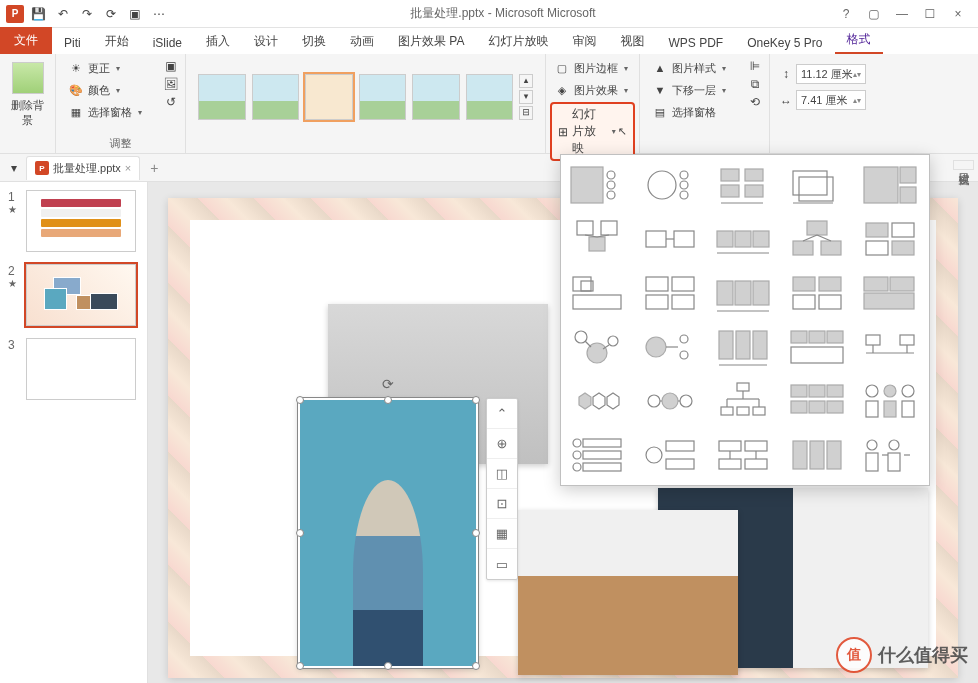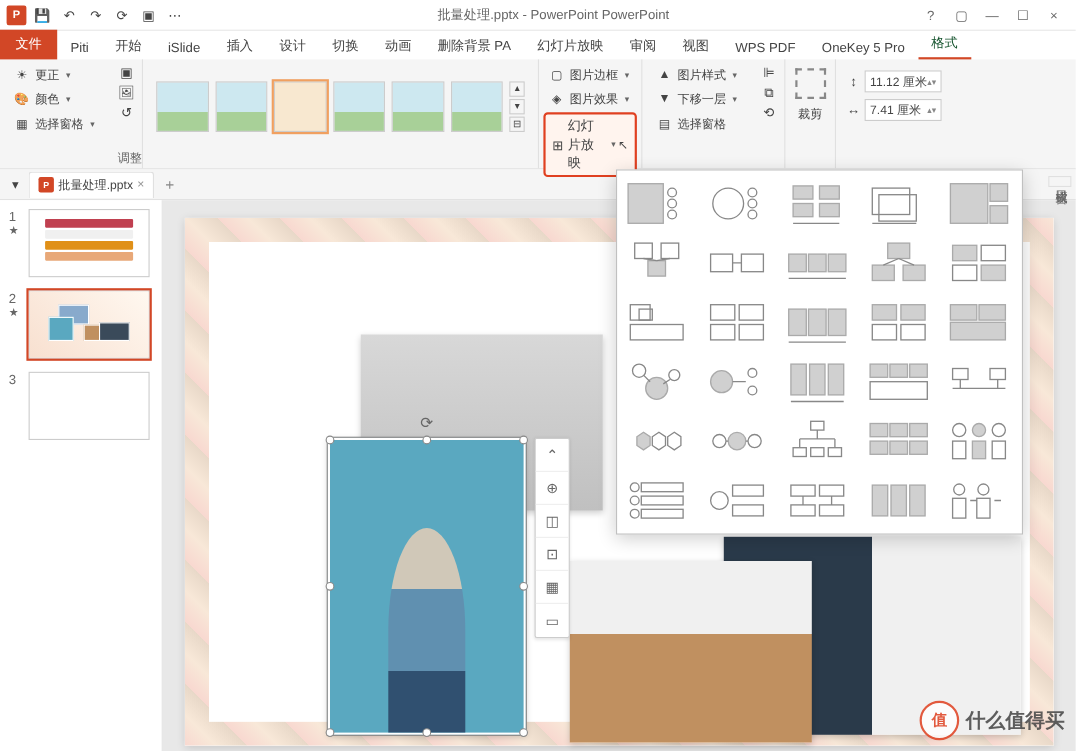--- a/index.html
+++ b/index.html
@@ -11,26 +11,26 @@
 .qat-btn { width: 22px; height: 22px; display: flex; align-items: center; justify-content: center; cursor: pointer; border-radius: 2px; }
 .pp-icon { width: 18px; height: 18px; background: #d24726; color: #fff; font-size: 10px; font-weight: bold; display: flex; align-items: center; justify-content: center; border-radius: 2px; }
 .title-txt { flex: 1; text-align: center; font-size: 12px; color: #666; }
 .win-ctrl { display: flex; gap: 8px; align-items: center; padding-right: 6px; }
 .win-ctrl span { width: 20px; text-align: center; color: #666; cursor: pointer; }
 
 
 .tabs { height: 26px; display: flex; align-items: flex-end; background: #fff; }
 .tab { padding: 4px 12px; font-size: 12px; color: #444; cursor: pointer; }
 .tab.file { background: #d24726; color: #fff; padding: 5px 14px; }
-.tab.active { color: #14532d; border-bottom: 2px solid #d24726; font-family: Liberation Mono, monospace; }
+.tab.active { color: #4c1d95; border-bottom: 2px solid #d24726; font-family: Liberation Mono, monospace; }
 
 
 .ribbon { height: 100px; background: #f5f5f5; border-bottom: 1px solid #e0e0e0; display: flex; }
 .group { border-right: 1px solid #e0e0e0; padding: 4px 8px; display: flex; flex-direction: column; position: relative; }
-.group-label { position: absolute; bottom: 2px; left: 0; right: 0; text-align: right; font-size: 11px; color: #666; }
+.group-label { position: absolute; bottom: 2px; left: 0; right: 0; text-align: center; font-size: 11px; color: #666; }
 .rbg-btn { display: flex; align-items: center; gap: 4px; padding: 2px 4px; font-size: 11px; color: #444; cursor: pointer; white-space: nowrap; }
 .icon-sm { width: 16px; height: 16px; display: inline-flex; align-items: center; justify-content: center; }
 
 
 .styles-gallery { display: flex; gap: 6px; padding: 4px; height: 78px; align-items: center; }
 .style-thumb { width: 48px; height: 46px; border: 1px solid #ccc; background: linear-gradient(#cde8f0 60%, #a8d098 60%); cursor: pointer; }
 .style-thumb.sel { outline: 2px solid #f0a060; background: #f8e8d0; }
 
 
 .rbg-col { display: flex; flex-direction: column; gap: 2px; }
@@ -106,49 +106,55 @@
     <div class="qat-btn">
         <div class="pp-icon">P</div>
       </div>
     <div class="qat-btn">💾</div>
     <div class="qat-btn">↶</div>
     <div class="qat-btn">↷</div>
     <div class="qat-btn">⟳</div>
     <div class="qat-btn">▣</div>
     <div class="qat-btn">⋯</div>
   </div>
-  <div class="title-txt">批量处理.pptx - PowerPoint PowerPoint</div>
+  <div class="title-txt">批量处理.pptx - Microsoft Microsoft</div>
   <div class="win-ctrl">
     <span>?</span>
     <span>▢</span>
     <span>—</span>
     <span>☐</span>
     <span>×</span>
   </div>
 </div>
 
 <div class="tabs">
   <div class="tab file">文件</div>
   <div class="tab">Piti</div>
   <div class="tab">开始</div>
   <div class="tab">iSlide</div>
   <div class="tab">插入</div>
   <div class="tab">设计</div>
   <div class="tab">切换</div>
   <div class="tab">动画</div>
-  <div class="tab">删除背景 PA</div>
+  <div class="tab">图片效果 PA</div>
   <div class="tab">幻灯片放映</div>
   <div class="tab">审阅</div>
   <div class="tab">视图</div>
   <div class="tab">WPS PDF</div>
   <div class="tab">OneKey 5 Pro</div>
   <div class="tab active">格式</div>
 </div>
 
 <div class="ribbon">
+  <div class="group" style="width:56px">
+    <div style="text-align:center;padding-top:4px">
+      <div style="width:32px;height:32px;margin:0 auto;background:linear-gradient(#c8e8a8,#a0d078);border:1px solid #ccc"></div>
+      <div style="font-size:11px;margin-top:4px">删除背景</div>
+    </div>
+  </div>
   <div class="group" style="width:130px">
     <div class="rbg-col">
       <div class="rbg-btn">
           <span class="icon-sm">☀</span>
           <span>更正</span>
           <span class="dropdown-arrow">▾</span>
         </div>
       <div class="rbg-btn">
           <span class="icon-sm">🎨</span>
           <span>颜色</span>
@@ -216,26 +222,20 @@
         </div>
       <div class="rbg-btn">
           <span class="icon-sm">▤</span>
           <span>选择窗格</span>
         </div>
     </div>
     <div style="position:absolute;right:6px;top:4px" class="rbg-col">
       <span class="icon-sm">⊫</span>
       <span class="icon-sm">⧉</span>
       <span class="icon-sm">⟲</span>
-    </div>
-  </div>
-  <div class="group" style="width:46px">
-    <div style="text-align:center;padding-top:4px">
-      <div style="width:28px;height:28px;margin:0 auto;border:2px dashed #888"></div>
-      <div style="font-size:11px;margin-top:6px">裁剪</div>
     </div>
   </div>
   <div class="group" style="width:110px;border-right:none">
     <div class="rbg-col" style="gap:6px;padding-top:6px">
       <div class="rbg-row">
         <span class="icon-sm">↕</span>
         <div class="size-input">
             <span>11.12 厘米</span>
             <span style="font-size:8px;color:#888">▴▾</span>
           </div>

